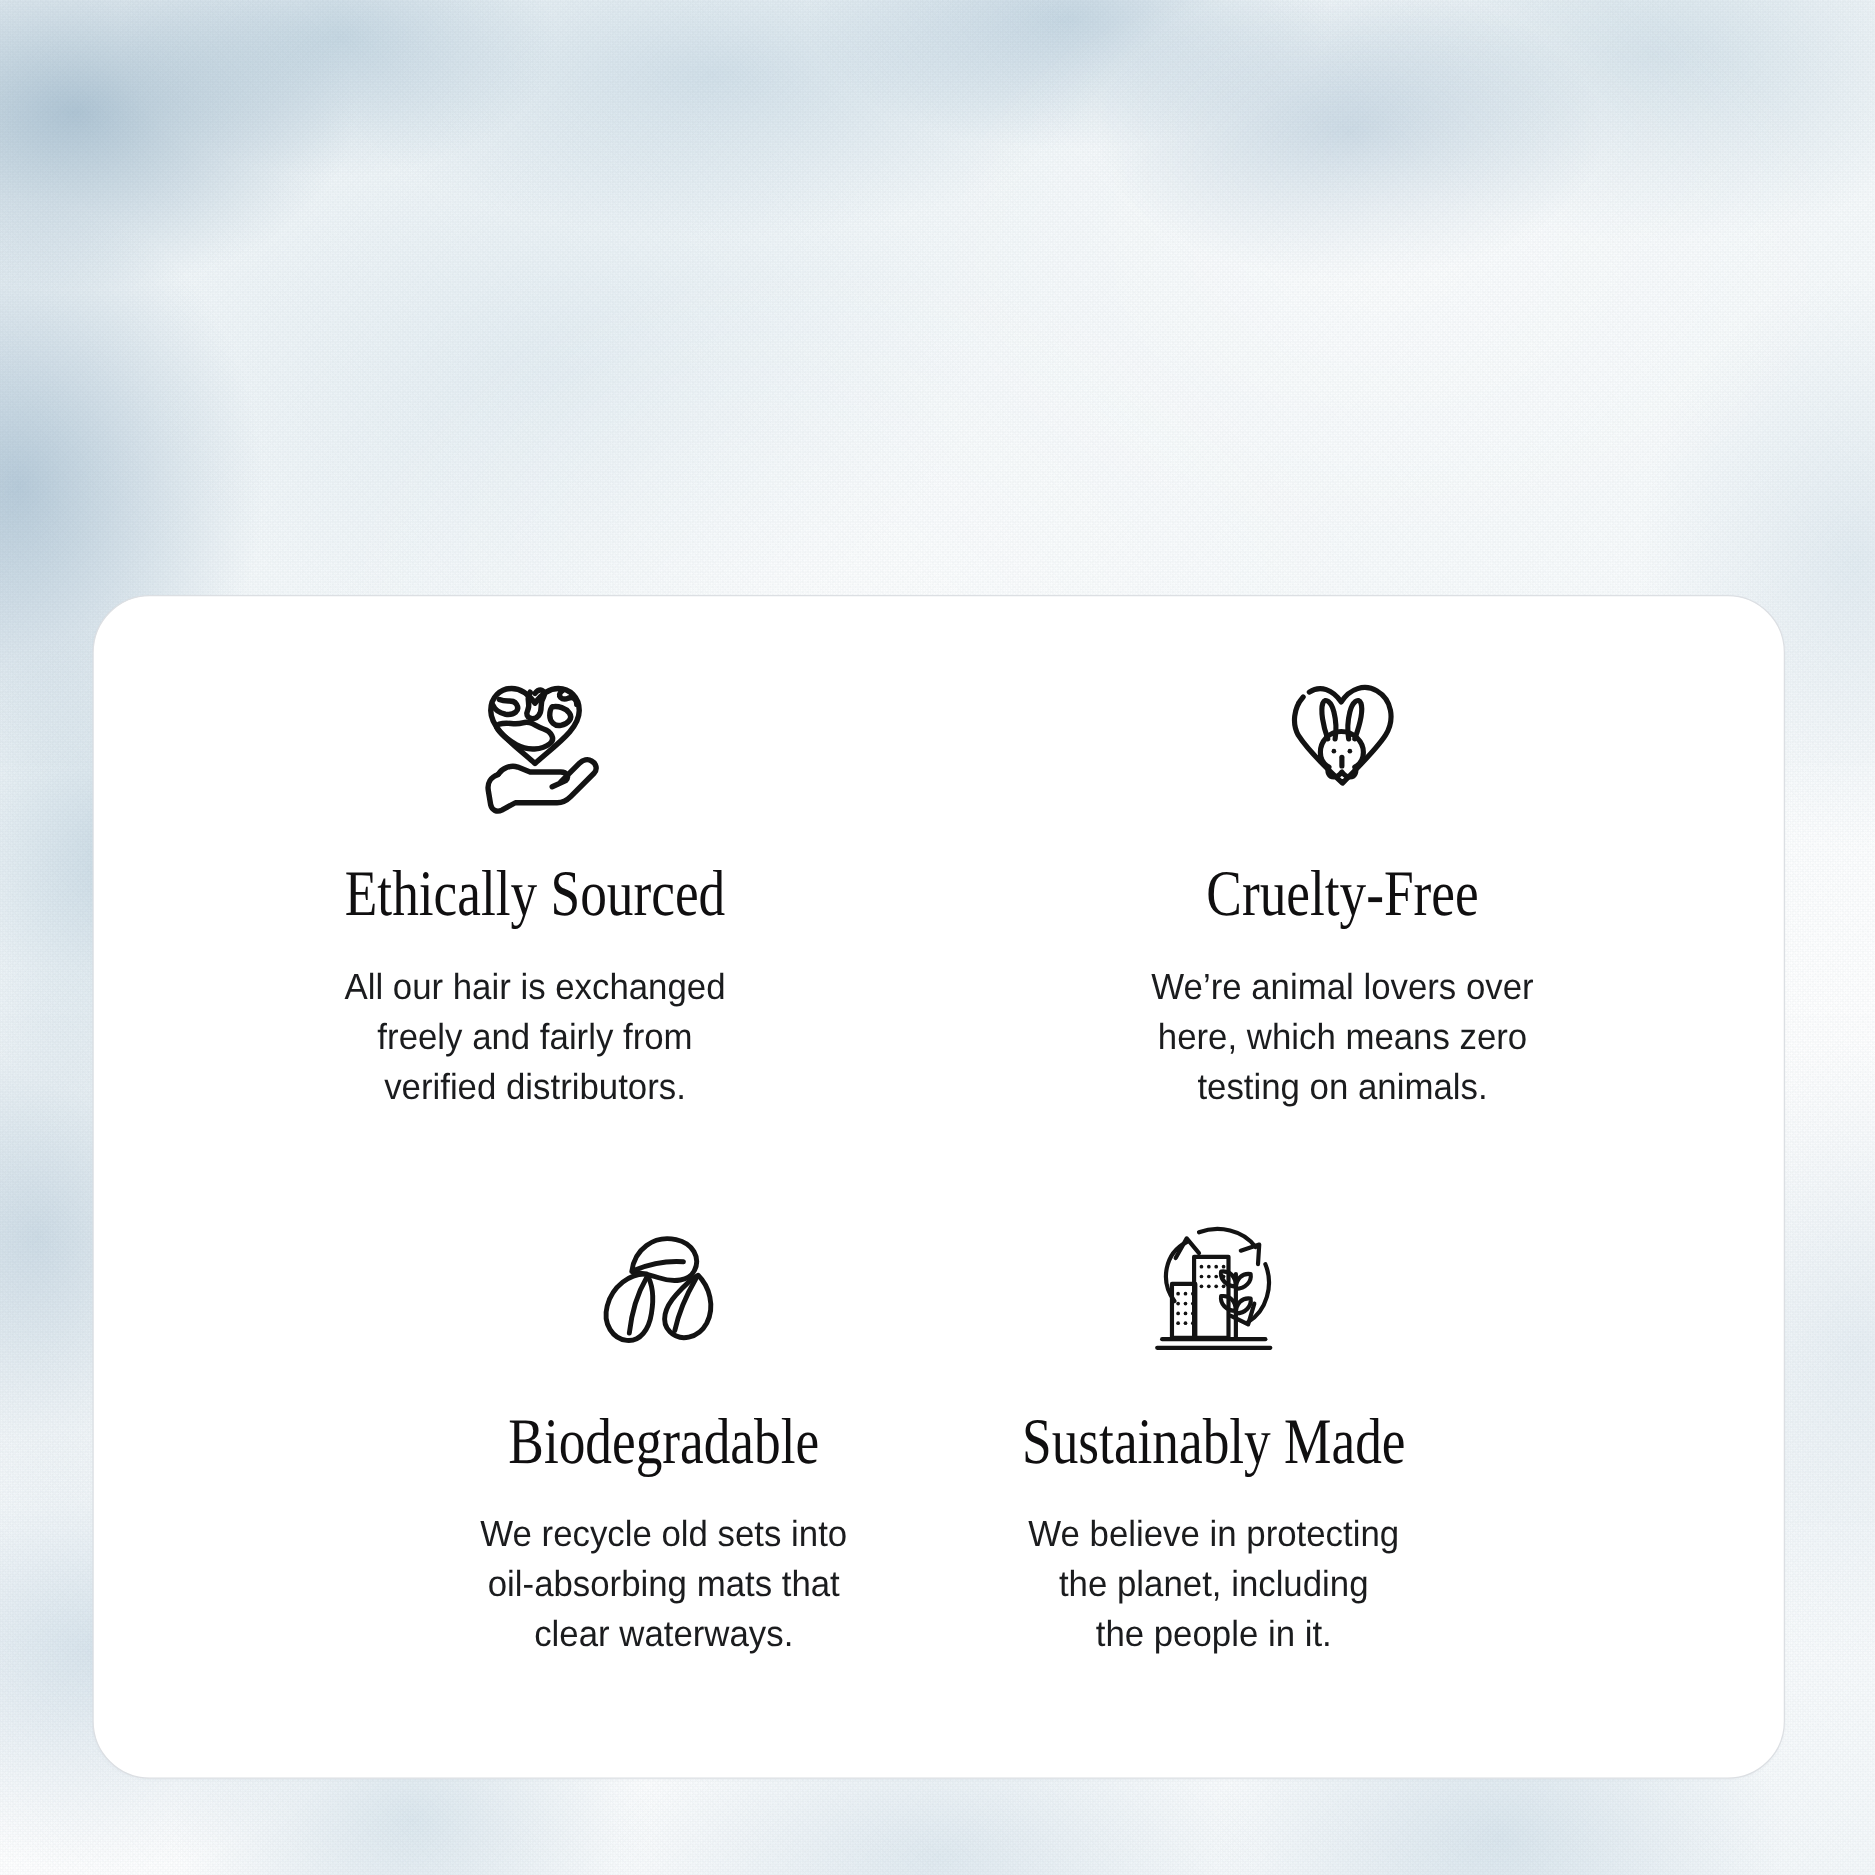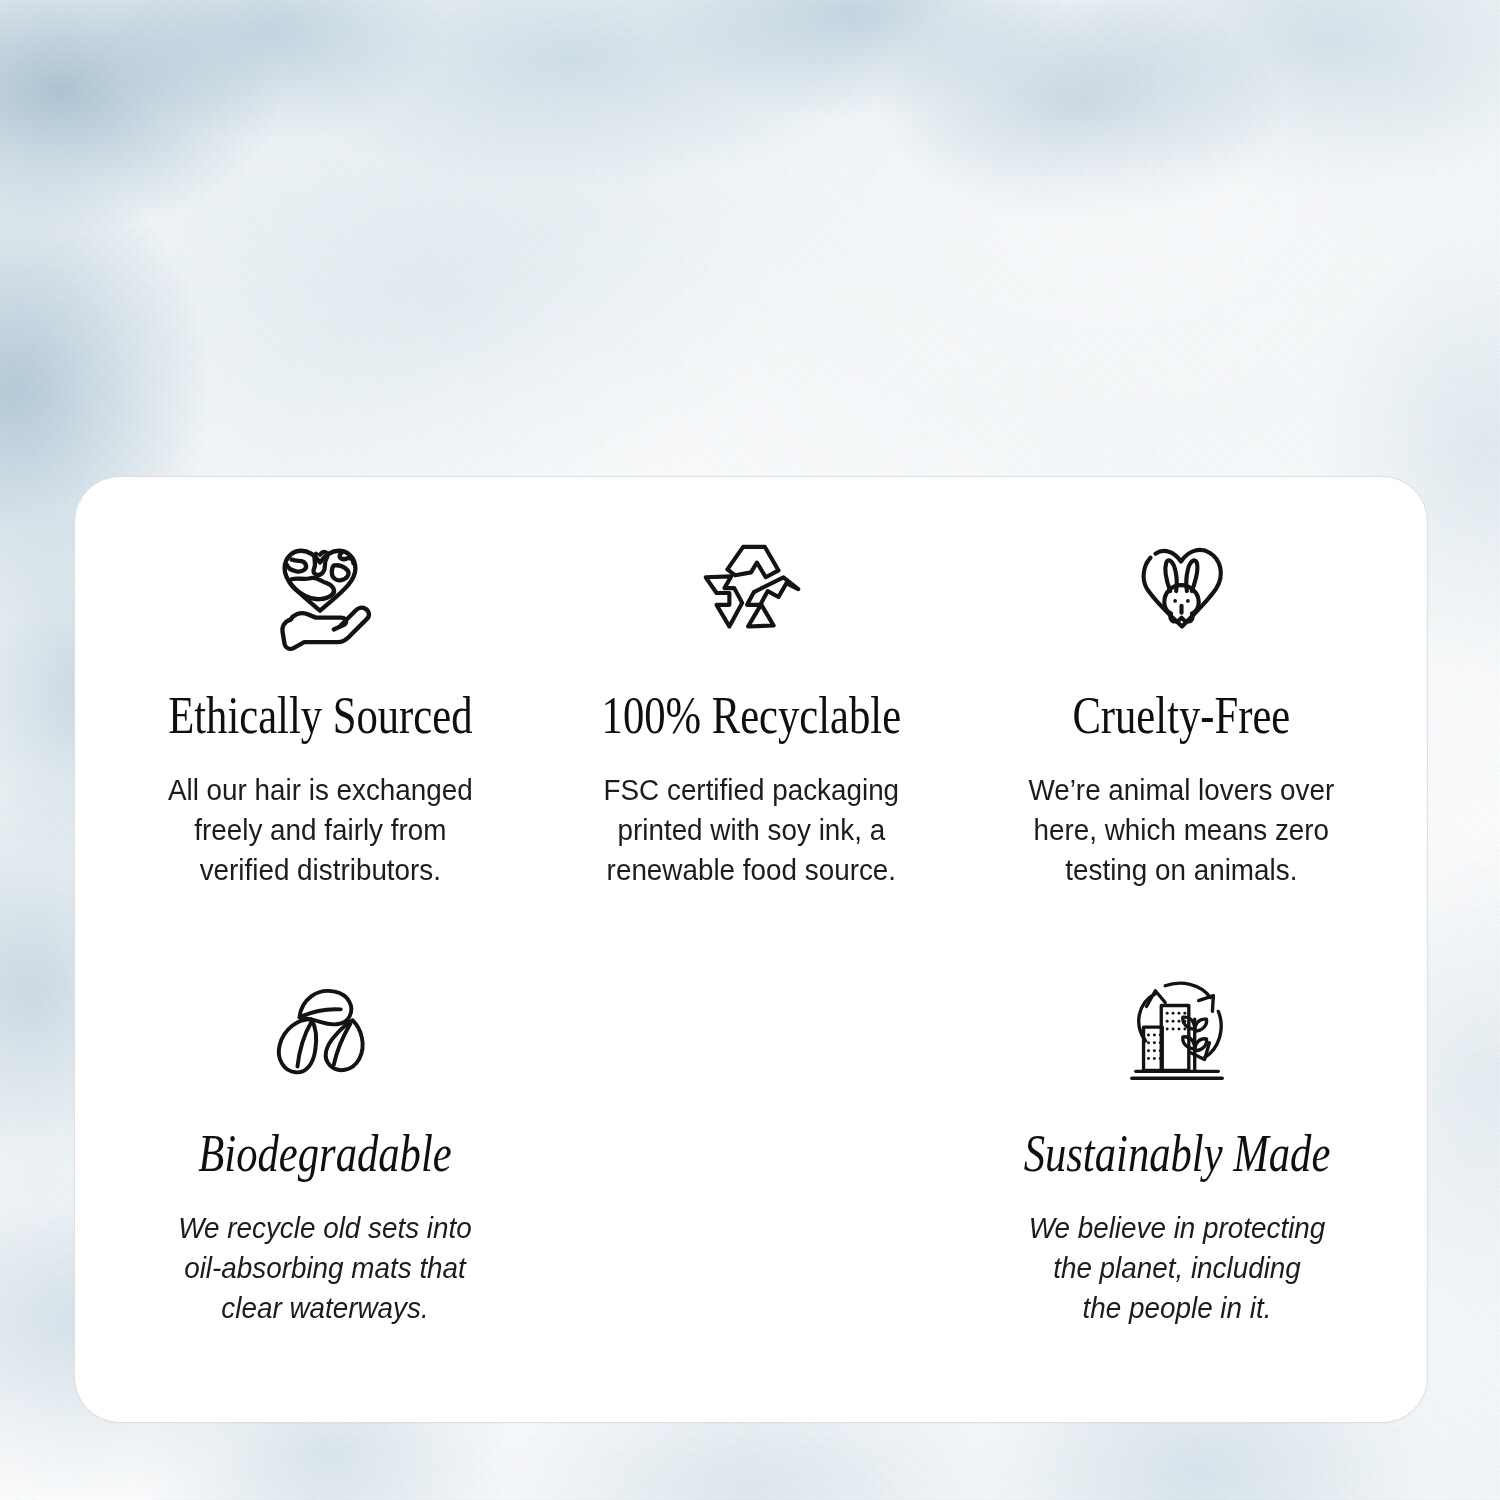--- a/index.html
+++ b/index.html
@@ -95,23 +95,22 @@
     box-shadow:0 1px 2px rgba(110,130,150,.05);
   }
 
   .grid-top {
     position:absolute; top:0; left:0; right:0;
     display:flex;
     padding:52px 30px 0 30px;
   }
   .grid-bottom {
     position:absolute; top:490px; left:0; right:0;
-    display:flex; justify-content:space-between;
+    display:flex; justify-content:center;
     padding:0 30px;
-    font-style:italic;
   }
   .cell { flex:1 1 0; text-align:center; padding:0 18px; }
   .cell.w2 { flex:0 0 440px; }
 
   .icon-wrap {
     height:132px;
     display:flex; align-items:center; justify-content:center;
   }
   .icon-wrap svg { display:block; }
 
@@ -166,38 +165,20 @@
           </svg>
         </div>
         <div class="feature-title">Ethically Sourced</div>
         <div class="feature-desc">
           <span>All our hair is exchanged</span>
           <span>freely and fairly from</span>
           <span>verified distributors.</span>
         </div>
       </div>
 
-      <div class="cell">
-        <div class="icon-wrap">
-          <svg width="118" height="118" viewBox="0 0 120 120" fill="none" stroke="#131313" stroke-width="4.2" stroke-linecap="round" stroke-linejoin="round">
-
-            <path d="M36 34 L52 11 L74 11 L88 35 L75 42 L66 27 L60 37 L44 40 Z"></path>
-
-            <path d="M14 42 L40 41 L33 53 L43 53 L51 68 L38 92 L25 70 L38 70 L38 58 L25 58 Z"></path>
-
-            <path d="M108 54 L96 48 L88 62 L77 56 L70 69 L83 91 L57 92 L70 70 L56 70 L63 57 L93 42 Z"></path>
-          </svg>
-        </div>
-        <div class="feature-title">100% Recyclable</div>
-        <div class="feature-desc">
-          <span>FSC certified packaging</span>
-          <span>printed with soy ink, a</span>
-          <span>renewable food source.</span>
-        </div>
-      </div>
 
       <div class="cell">
         <div class="icon-wrap">
           <svg width="118" height="118" viewBox="0 0 120 120" fill="none" stroke="#131313" stroke-width="4.2" stroke-linecap="round" stroke-linejoin="round">
 
             <path d="M33 18 C42 12 52 16 59 26 C66 15 78 11 88 17 C100 24 103 40 95 53 C88 64 72 80 60 92 C47 80 31 64 24 53 C19 44 20 31 28 22"></path>
             <circle cx="24" cy="27" r="1.8" fill="#131313" stroke="none"></circle>
 
             <path d="M48 56 C44 45 42 33 44 27 C46 22 51 26 53 34 C55 42 55 50 54 56"></path>
             <path d="M70 56 C74 45 77 33 75 27 C73 22 68 26 66 34 C64 42 64 50 65 56"></path>

